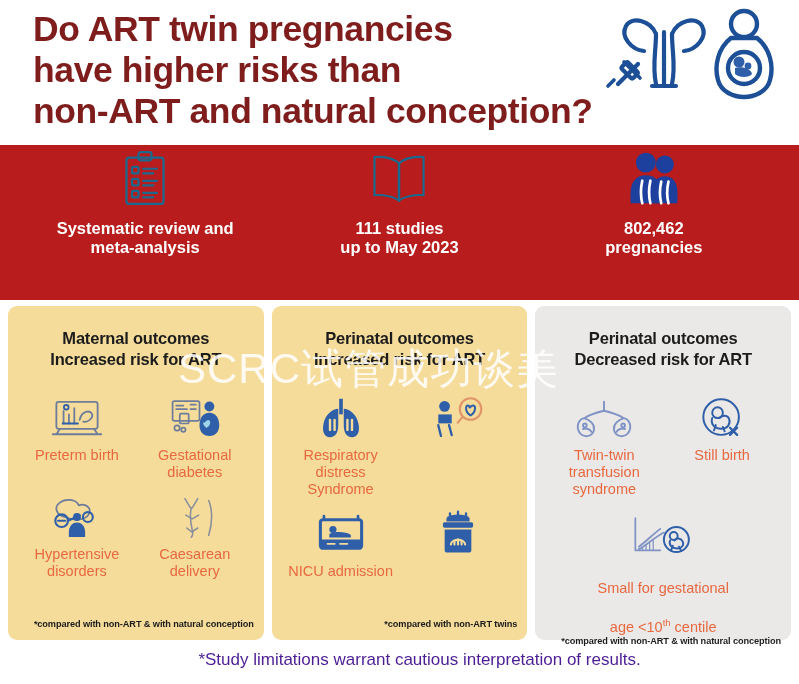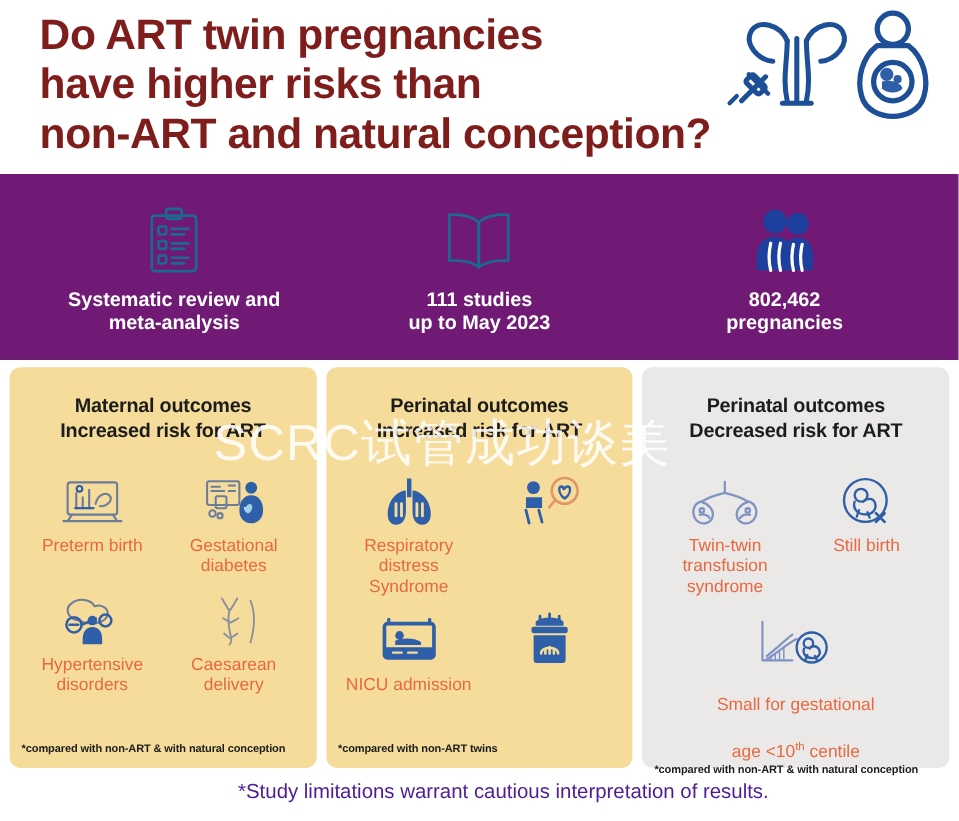--- a/index.html
+++ b/index.html
@@ -44,23 +44,23 @@
     position: absolute;
     top: 4px;
     right: 10px;
     width: 195px;
     height: 100px;
   }
 
   
   .stats-band {
     height: 155px;
-    background: #701a75;
-    display: flex;
-    align-items: center;
+    background: #b91c1c;
+    display: flex;
+    align-items: flex-start;
     padding: 0 18px;
   }
   .stat {
     flex: 1 1 0;
     display: flex;
     flex-direction: column;
     align-items: center;
     justify-content: center;
     gap: 2px;
   }
@@ -138,21 +138,21 @@
     color: #e8683f;
     text-align: center;
     white-space: pre-line;
   }
   .outcome-label sup { font-size: 9.5px; vertical-align: super; }
 
   .panel-note {
     font-size: 9.2px;
     font-weight: bold;
     color: #1c1c1c;
-    text-align: left;
+    text-align: right;
     padding-bottom: 3px;
     letter-spacing: -0.1px;
   }
 
   
   .footer {
     height: 39px;
     display: flex;
     align-items: center;
     justify-content: center;

